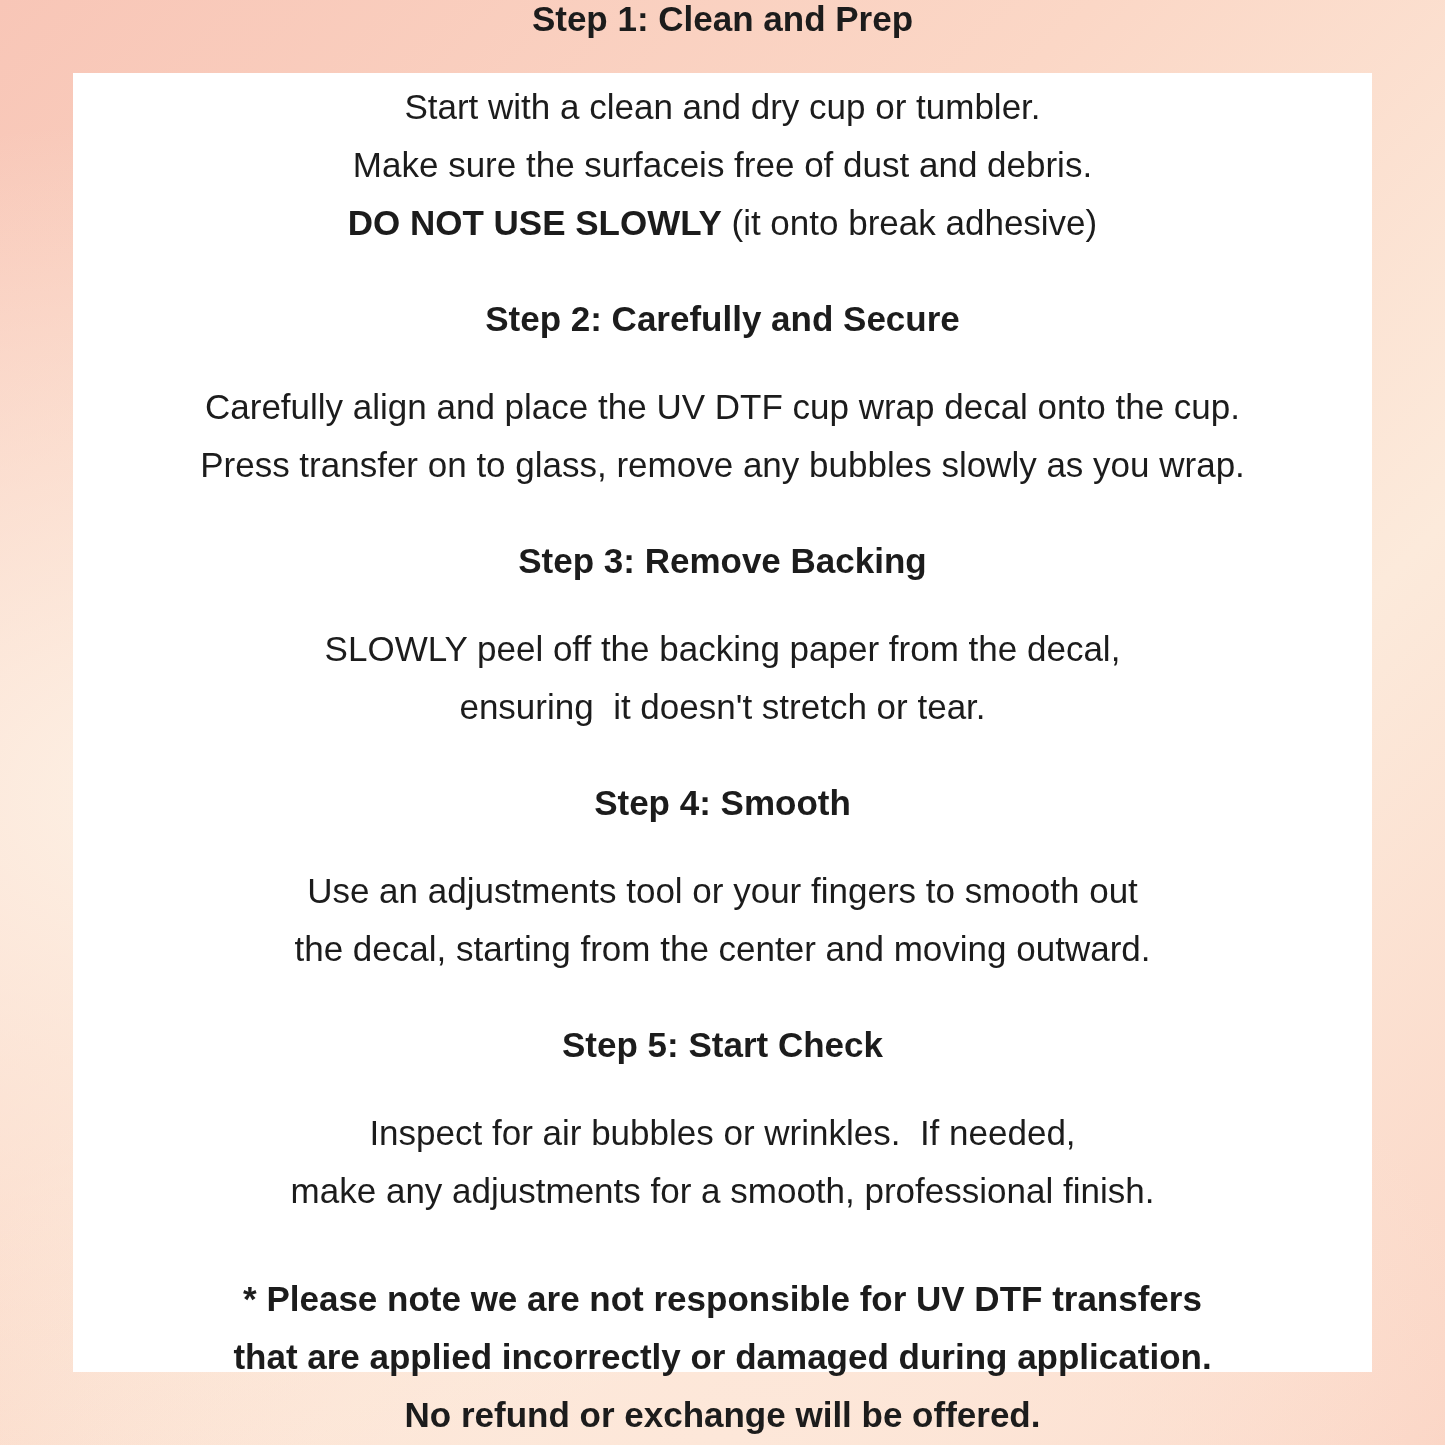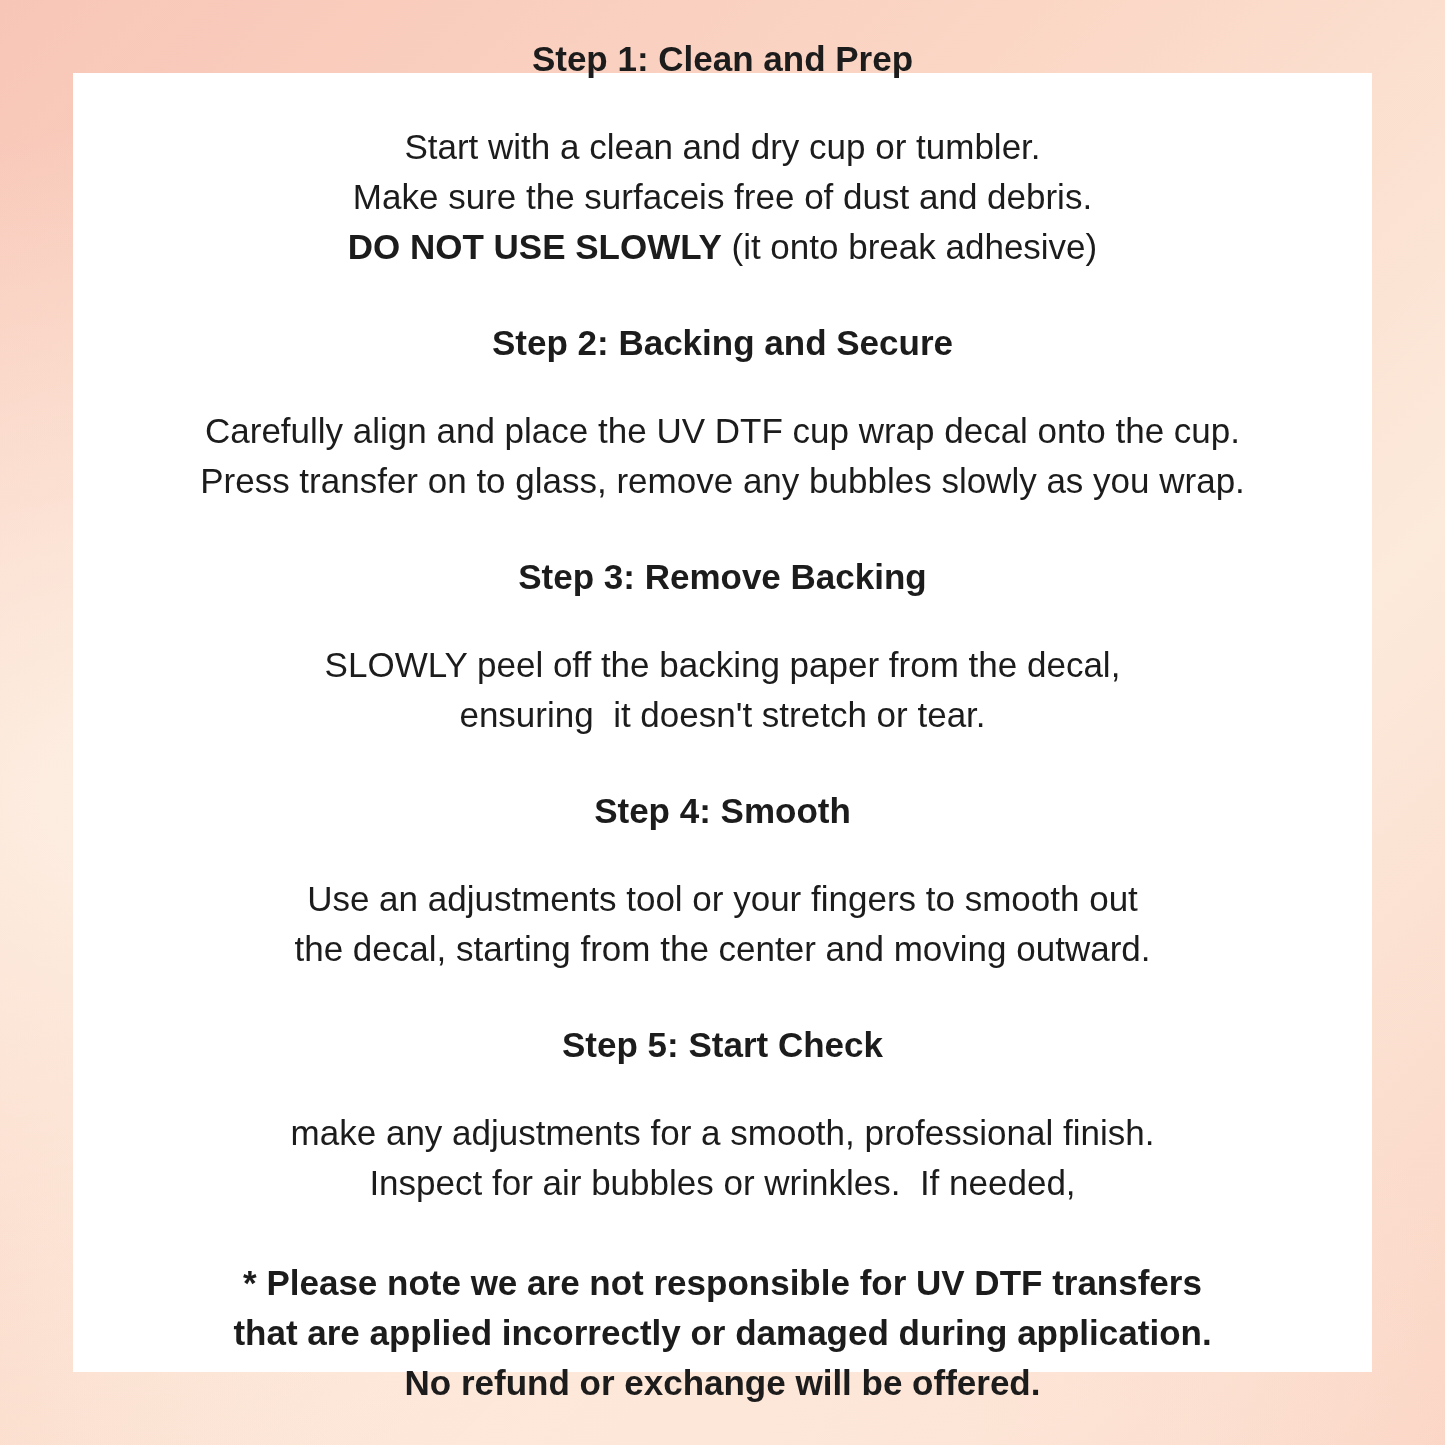--- a/index.html
+++ b/index.html
@@ -42,21 +42,21 @@
     margin: 0 0 42px 0;
     white-space: pre-wrap;
   }
   .para {
     margin: 0 0 42px 0;
   }
   .line {
     font-size: 35px;
     font-weight: 400;
     line-height: 46px;
-    margin: 4px;
+    margin: 12px;
     white-space: pre-wrap;
   }
   .line strong {
     font-weight: 700;
   }
   .footer-note .line {
     font-weight: 700;
   }
   .footer-note {
     margin-bottom: 0;
@@ -71,21 +71,21 @@
     <section>
       <h2 class="heading">Step 1: Clean and Prep</h2>
       <div class="para">
         <p class="line">Start with a clean and dry cup or tumbler.</p>
         <p class="line">Make sure the surfaceis free of dust and debris.</p>
         <p class="line"><strong>DO NOT USE SLOWLY</strong> <span>(it onto break adhesive)</span></p>
       </div>
     </section>
 
     <section>
-      <h2 class="heading">Step 2: Backing and Secure</h2>
+      <h2 class="heading">Step 2: Carefully and Secure</h2>
       <div class="para">
         <p class="line">Carefully align and place the UV DTF cup wrap decal onto the cup.</p>
         <p class="line">Press transfer on to glass, remove any bubbles slowly as you wrap.</p>
       </div>
     </section>
 
     <section>
       <h2 class="heading">Step 3: Remove Backing</h2>
       <div class="para">
         <p class="line">SLOWLY peel off the backing paper from the decal,</p>
@@ -97,22 +97,22 @@
       <h2 class="heading">Step 4: Smooth</h2>
       <div class="para">
         <p class="line">Use an adjustments tool or your fingers to smooth out</p>
         <p class="line">the decal, starting from the center and moving outward.</p>
       </div>
     </section>
 
     <section>
       <h2 class="heading">Step 5: Start Check</h2>
       <div class="para">
+        <p class="line">Inspect for air bubbles or wrinkles.  If needed,</p>
         <p class="line">make any adjustments for a smooth, professional finish.</p>
-        <p class="line">Inspect for air bubbles or wrinkles.  If needed,</p>
       </div>
     </section>
 
     <footer class="para footer-note">
       <p class="line">* Please note we are not responsible for UV DTF transfers</p>
       <p class="line">that are applied incorrectly or damaged during application.</p>
       <p class="line">No refund or exchange will be offered.</p>
     </footer>
 
   </div>

